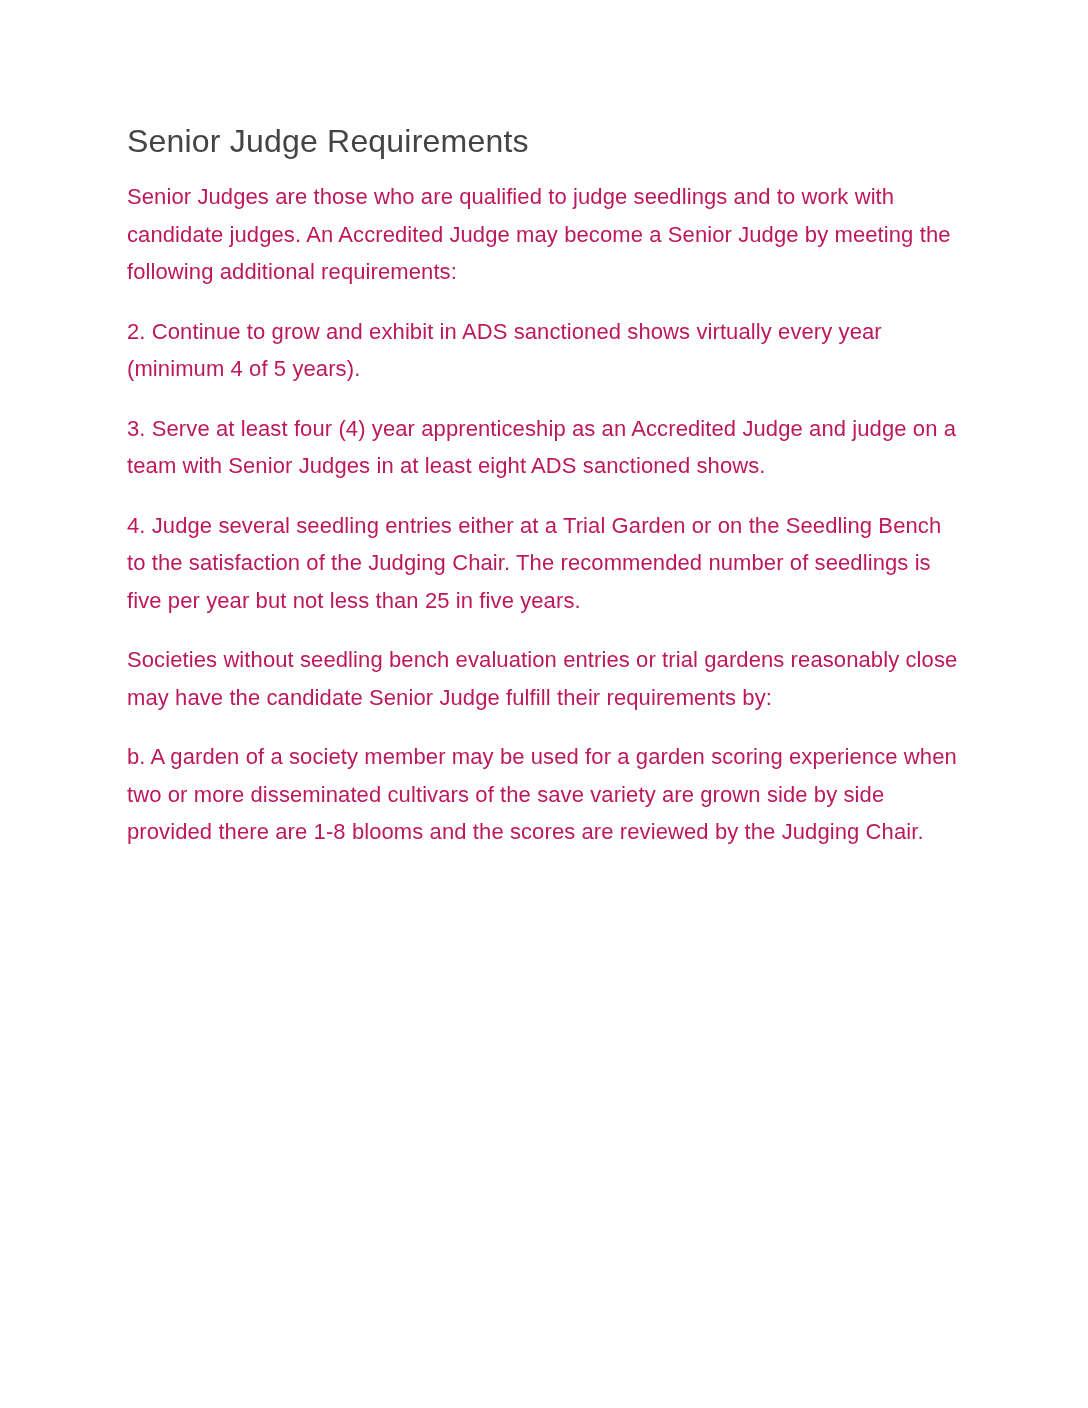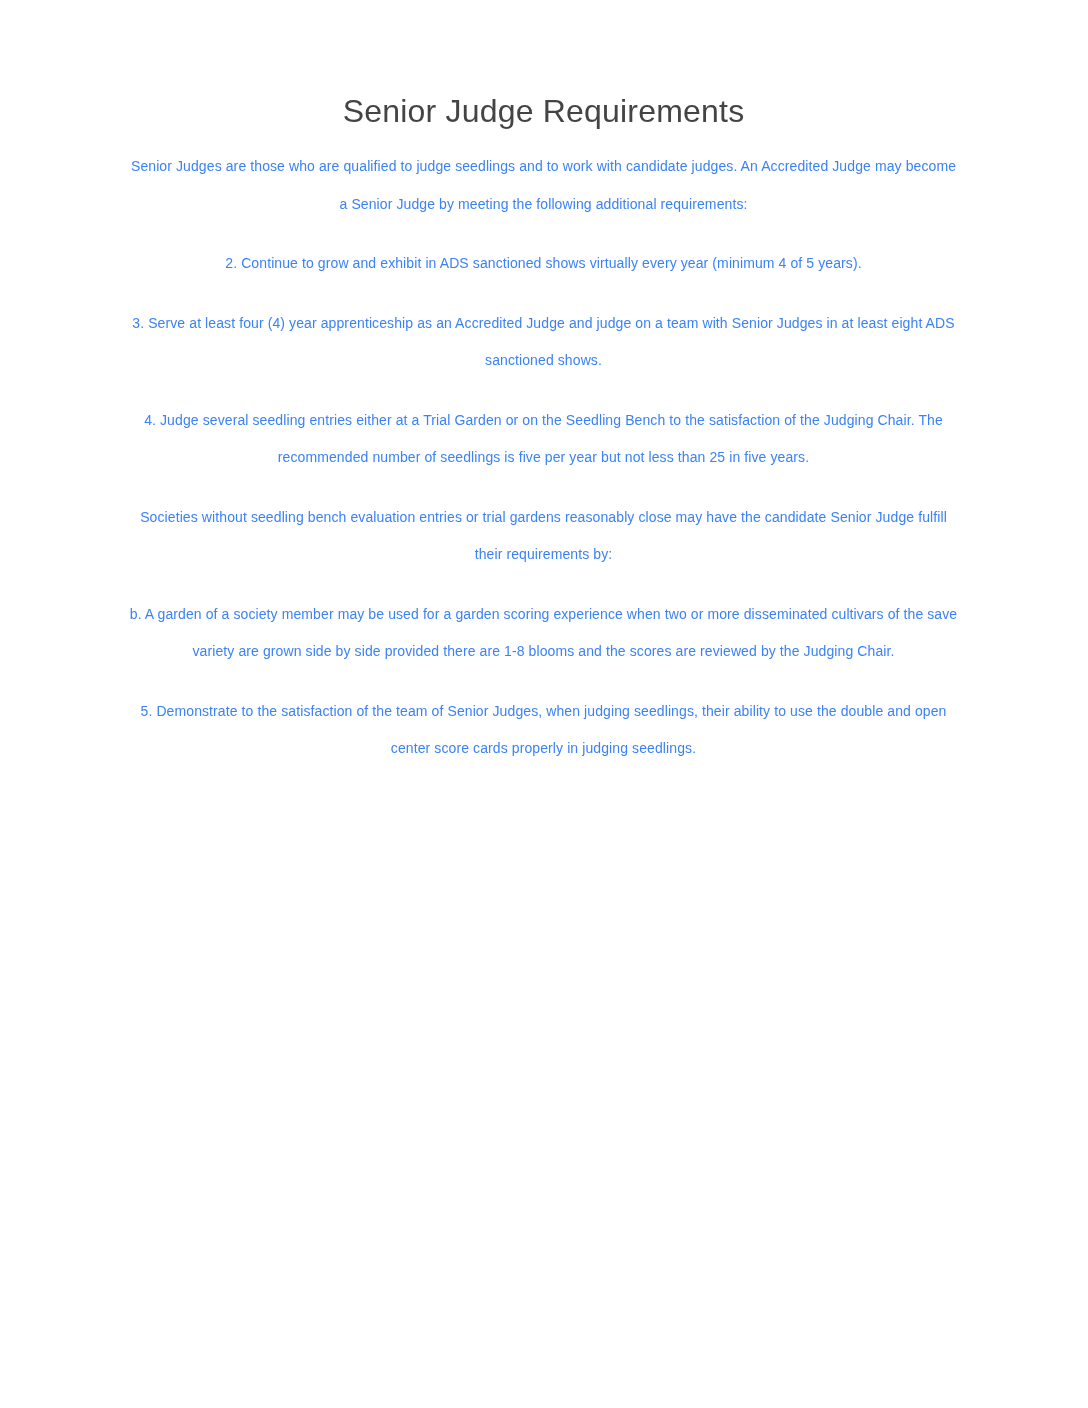--- a/index.html
+++ b/index.html
@@ -5,39 +5,38 @@
   html, body {
     margin: 0;
     padding: 0;
     background: #ffffff;
   }
   .page {
     width: 1088px;
     height: 1408px;
     background: #ffffff;
     box-sizing: border-box;
-    padding: 90px 128px 0 127px;
+    padding: 120px 128px 0 127px;
     font-family: "Liberation Sans", "DejaVu Sans", sans-serif;
     overflow: hidden;
-    text-align: center;
   }
   h1.doc-title {
     margin: 0 0 16px 0;
     font-size: 32px;
     font-weight: 400;
     line-height: 42px;
     color: #444444;
     letter-spacing: 0.2px;
   }
   p.para {
     margin: 0 0 22px 0;
-    font-size: 14px;
+    font-size: 22px;
     font-weight: 400;
     line-height: 37.5px;
-    color: #3b82f6;
+    color: #be185d;
     letter-spacing: 0.1px;
   }
 </style>
 </head>
 <body>
 
 <div class="page">
   <h1 class="doc-title">Senior Judge Requirements</h1>
 
   <p class="para">Senior Judges are those who are qualified to judge seedlings and to work with candidate judges. An Accredited Judge may become a Senior Judge by meeting the following additional requirements:</p>
@@ -48,14 +47,13 @@
   <p class="para">3. Serve at least four (4) year apprenticeship as an Accredited Judge and judge on a team with Senior Judges in at least eight ADS sanctioned shows.</p>
 
   <p class="para">4. Judge several seedling entries either at a Trial Garden or on the Seedling Bench to the satisfaction of the Judging Chair. The recommended number of seedlings is five per year but not less than 25 in five years.</p>
 
   <p class="para">Societies without seedling bench evaluation entries or trial gardens reasonably close may have the candidate Senior Judge fulfill their requirements by:</p>
 
 
   <p class="para">b. A garden of a society member may be used for a garden scoring experience when two or more disseminated cultivars of the save variety are grown side by side provided there are 1-8 blooms and the scores are reviewed by the Judging Chair.</p>
 
 
-  <p class="para">5. Demonstrate to the satisfaction of the team of Senior Judges, when judging seedlings, their ability to use the double and open center score cards properly in judging seedlings.</p>
 </div>
 
 </body></html>

